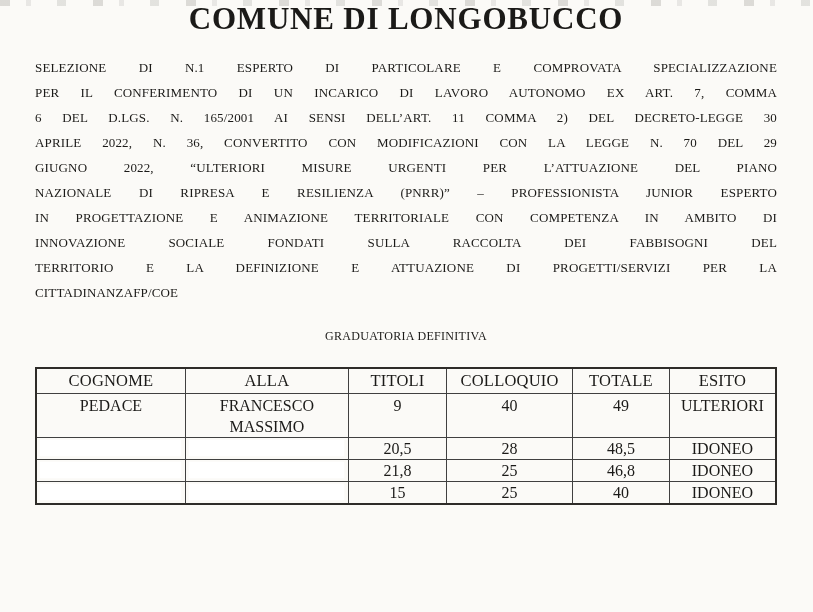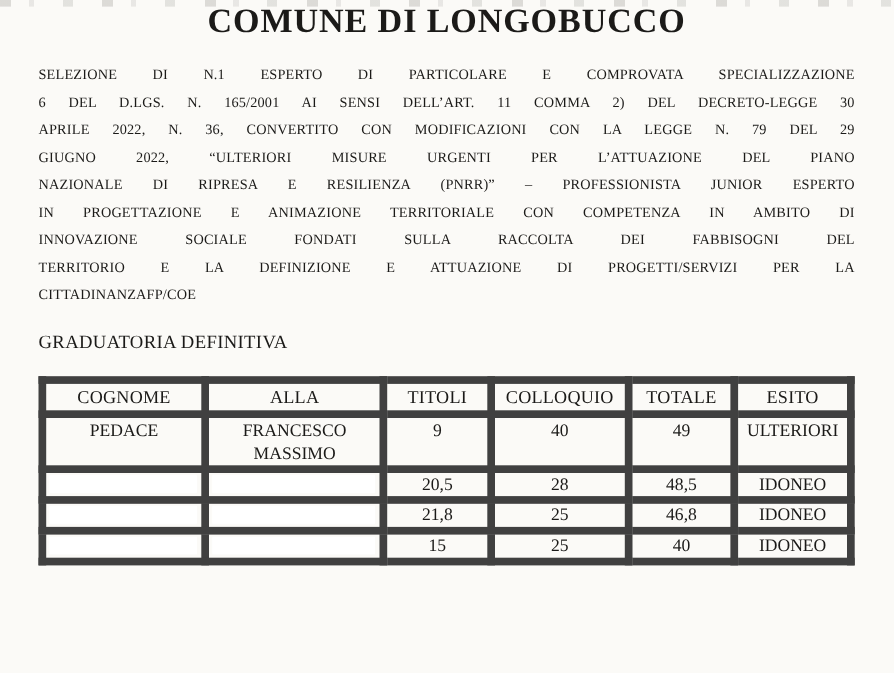--- a/index.html
+++ b/index.html
@@ -53,33 +53,34 @@
     white-space: nowrap;
     text-align: left;
   }
   .pline.j {
     white-space: normal;
     text-align: justify;
     text-align-last: justify;
   }
   .section-heading {
     margin-top: 21px;
-    font-size: 17px;
+    text-align: center;
+    font-size: 12px;
     line-height: 20px;
     letter-spacing: 0.3px;
   }
   table.ranking {
     margin-top: 21px;
     width: 100%;
     border-collapse: collapse;
     table-layout: fixed;
   }
   table.ranking th,
   table.ranking td {
-    border: 7px solid #404040;
+    border: 1px solid #404040;
     font-size: 16px;
     font-weight: normal;
     text-align: center;
     vertical-align: top;
     padding: 0;
     line-height: 21px;
     overflow: hidden;
   }
   table.ranking { border: 2px solid #2e2c29; }
   tr.hdr th { height: 24px; line-height: 24px; font-size: 16.5px; letter-spacing: 0.2px; }
@@ -97,22 +98,23 @@
 <body>
 
 <div class="scan-noise"></div>
 
 <div class="page">
 
   <h1 class="title first">COMUNE DI LONGOBUCCO</h1>
 
   <div class="para">
     <div class="pline j">SELEZIONE DI N.1 ESPERTO DI PARTICOLARE E COMPROVATA SPECIALIZZAZIONE</div>
+    <div class="pline j">PER IL CONFERIMENTO DI UN INCARICO DI LAVORO AUTONOMO EX ART. 7, COMMA</div>
     <div class="pline j">6 DEL D.LGS. N. 165/2001 AI SENSI DELL’ART. 11 COMMA 2) DEL DECRETO-LEGGE 30</div>
-    <div class="pline j">APRILE 2022, N. 36, CONVERTITO CON MODIFICAZIONI CON LA LEGGE N. 79 DEL 29</div>
+    <div class="pline j">APRILE 2022, N. 36, CONVERTITO CON MODIFICAZIONI CON LA LEGGE N. 70 DEL 29</div>
     <div class="pline j">GIUGNO 2022, “ULTERIORI MISURE URGENTI PER L’ATTUAZIONE DEL PIANO</div>
     <div class="pline j">NAZIONALE DI RIPRESA E RESILIENZA (PNRR)” – PROFESSIONISTA JUNIOR ESPERTO</div>
     <div class="pline j">IN PROGETTAZIONE E ANIMAZIONE TERRITORIALE CON COMPETENZA IN AMBITO DI</div>
     <div class="pline j">INNOVAZIONE SOCIALE FONDATI SULLA RACCOLTA DEI FABBISOGNI DEL</div>
     <div class="pline j">TERRITORIO E LA DEFINIZIONE E ATTUAZIONE DI PROGETTI/SERVIZI PER LA</div>
     <div class="pline">CITTADINANZAFP/COE</div>
   </div>
 
   <div class="section-heading">GRADUATORIA DEFINITIVA</div>
 

